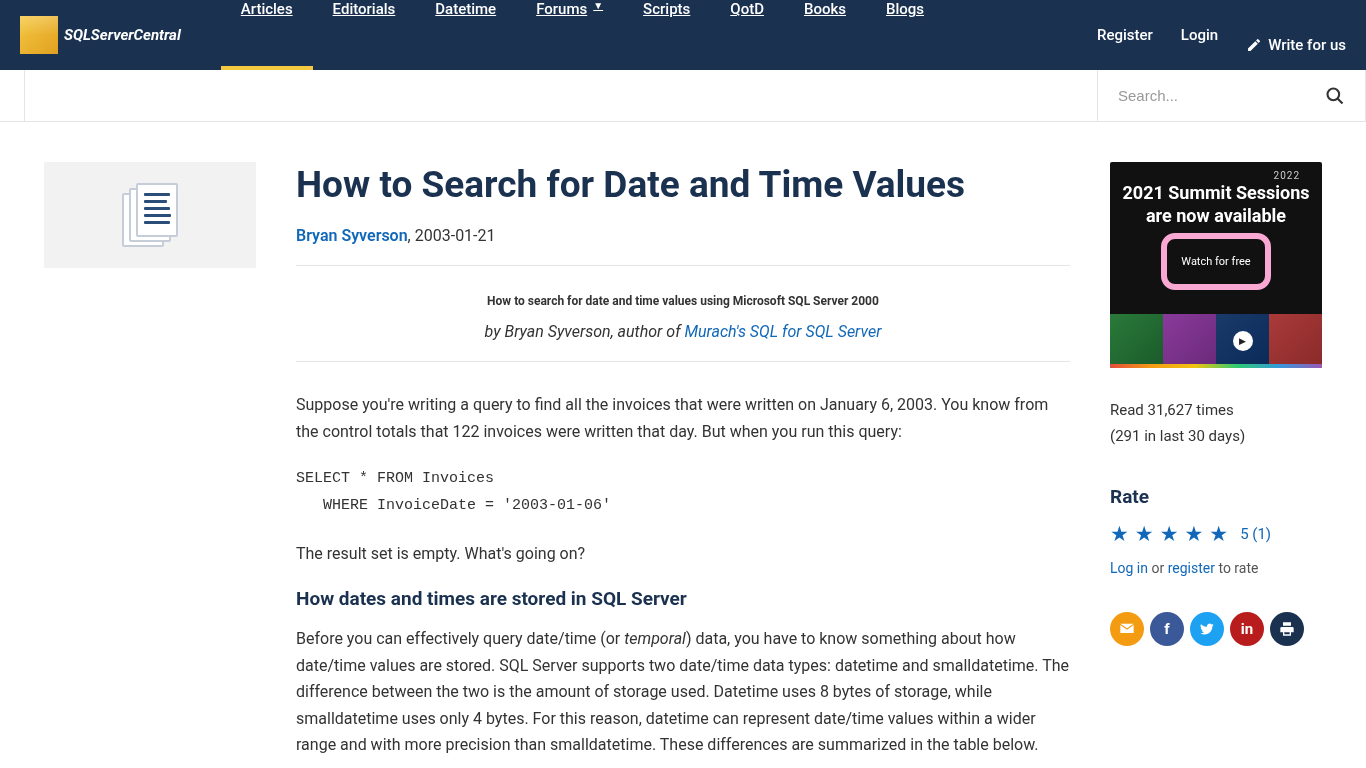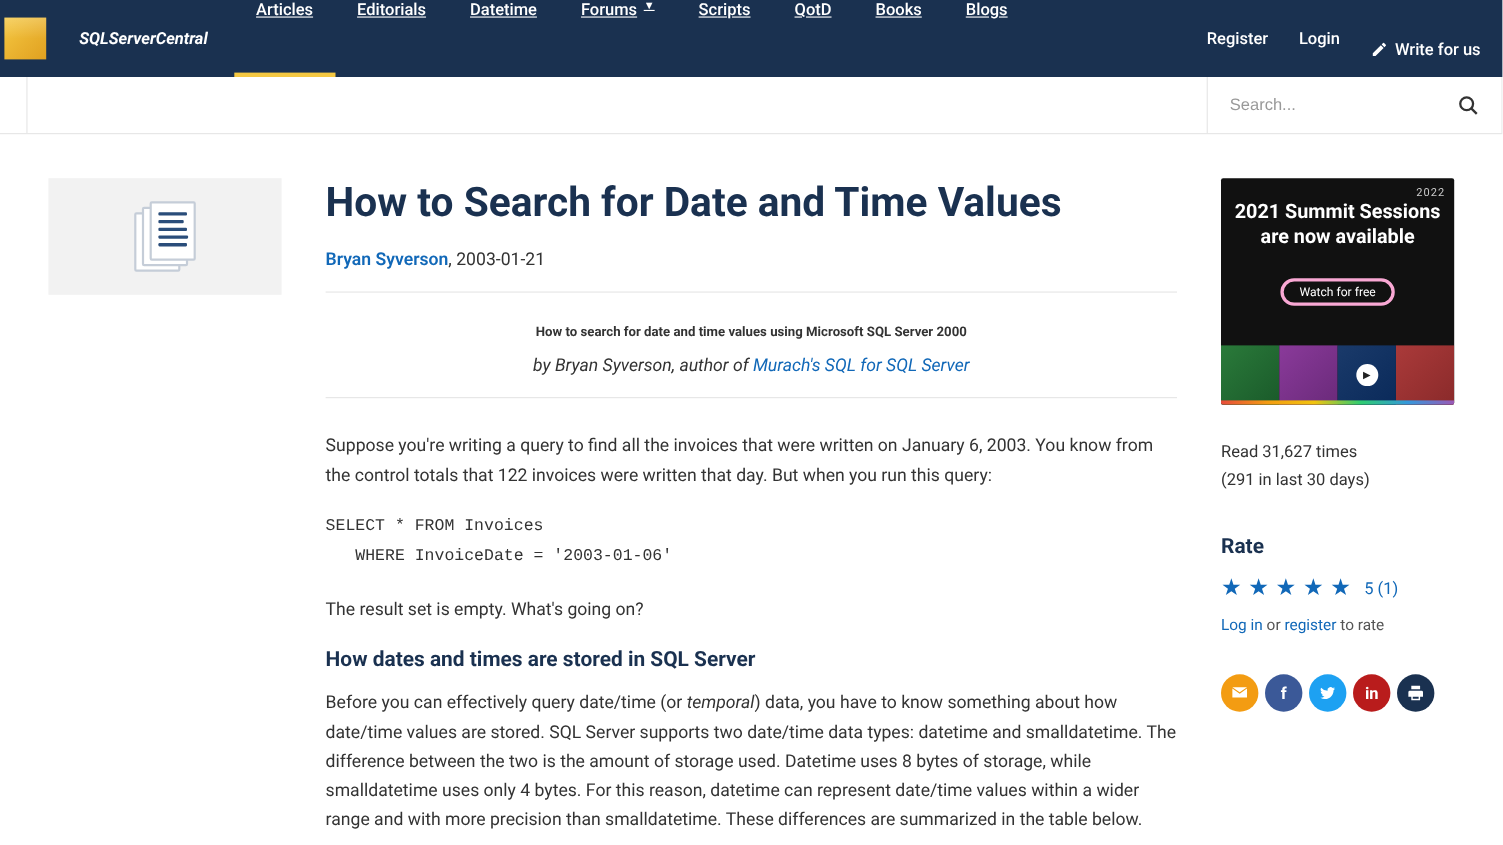--- a/index.html
+++ b/index.html
@@ -1,21 +1,21 @@
 <!DOCTYPE html>
 <html><head>
 <meta charset="utf-8">
 <style>
 * { margin: 0; padding: 0; box-sizing: border-box; }
 body { font-family: -apple-system, BlinkMacSystemFont, "Segoe UI", Roboto, Arial, sans-serif; color: #333; background: #fff; width: 1366px; }
 a { text-decoration: none; }
 
 
 .topnav { background: #1a3150; height: 70px; display: flex; align-items: center; padding: 0 20px 0 0; }
-.logo-area { display: flex; align-items: center; gap: 30px; padding: 0 4px; height: 100%;}
+.logo-area { display: flex; align-items: center; gap: 6px; padding: 0 20px; height: 100%;}
 .logo-box { width: 38px; height: 38px; background: linear-gradient(135deg, #f5c842 0%, #e0a020 100%); transform: rotate(0deg); position: relative; }
 .logo-box::before { content:''; position:absolute; inset:0; background: linear-gradient(180deg, #fff3 0%, transparent 50%); }
 .logo-text { color: #fff; font-style: italic; font-weight: 700; font-size: 15px; }
 .nav-items { display: flex; height: 100%; margin-left: 20px; }
 .nav-item { color: #fff; font-size: 15px; padding: 0 20px; height: 100%; display: flex; align-items: flex-start; cursor: pointer; position: relative; font-weight: 500; text-decoration: underline; }
 .nav-item.active::after { content:''; position:absolute; bottom:0; left:0; right:0; height:4px; background:#f5c842; }
 .nav-item .chev { margin-left: 6px; font-size: 10px; }
 .nav-right { margin-left: auto; display: flex; align-items: center; gap: 28px; }
 .nav-right-item { color: #fff; font-size: 15px; cursor: pointer; font-weight: 500; }
 .write-link { display: flex; align-items: center; gap: 6px; margin-top: 20px; }
@@ -43,23 +43,23 @@
 .byline { text-align: center; font-style: italic; font-size: 16px; color: #333; margin-bottom: 20px; }
 .byline a { color: #1168b8; }
 hr.sep2 { border: none; border-top: 1px solid #e5e5e5; margin-bottom: 30px; }
 .body-p { font-size: 16px; line-height: 1.65; color: #333; margin-bottom: 20px; }
 .code { font-family: "Courier New", monospace; font-size: 15px; line-height: 1.8; margin-bottom: 22px; white-space: pre; color: #333;}
 h2.section { font-size: 19px; font-weight: 700; color: #1a3150; margin-bottom: 16px; }
 em { font-style: italic; }
 
 
 .promo { width: 212px; height: 206px; background: #111; border-radius: 2px; position: relative; overflow:hidden; margin-bottom: 30px; color:#fff; display:flex; flex-direction:column; align-items:center; padding:14px 12px;}
-.promo-badge { font-size:10px; letter-spacing:1px; color:#ccc; position:absolute; top:8px; right:8px;}
+.promo-badge { font-size:10px; letter-spacing:1px; color:#ccc; position:absolute; top:8px; right:22px;}
 .promo h3 { font-size: 18px; text-align:center; font-weight:700; line-height:1.25; margin-top:6px;}
-.promo-btn { border:3px solid #f9a8d4; border-radius:14px; padding:3px 14px; font-size:11px; margin-top:26px; }
+.promo-btn { border:6px solid #f9a8d4; border-radius:14px; padding:16px 14px; font-size:11px; margin-top:6px; }
 .promo-strip { position:absolute; bottom:0; left:0; right:0; height:54px; display:flex;}
 .promo-strip div { flex:1; }
 .s1{background:linear-gradient(135deg,#2a7a3a,#1a5a2a);} .s2{background:linear-gradient(135deg,#8a3a9a,#6a2a7a);} .s3{background:linear-gradient(135deg,#1a3a6a,#0a2a5a);position:relative;} .s4{background:linear-gradient(135deg,#aa3a3a,#8a2a2a);}
 .s3::after{content:'▶';position:absolute;top:50%;left:50%;transform:translate(-50%,-50%);color:#222;background:#fff;border-radius:50%;width:20px;height:20px;display:flex;align-items:center;justify-content:center;font-size:9px;}
 .rainbow{position:absolute;bottom:0;left:0;right:0;height:4px;background:linear-gradient(90deg,#e74c3c,#f39c12,#f1c40f,#2ecc71,#3498db,#9b59b6);}
 
 .stats { font-size: 15px; color: #333; line-height: 1.7; margin-bottom: 36px;}
 .side-head { font-size: 19px; font-weight: 700; color: #1a3150; margin-bottom: 14px; }
 .rate-row { display: flex; align-items: center; gap: 6px; margin-bottom: 14px;}
 .star { color: #1168b8; font-size: 21px; }

